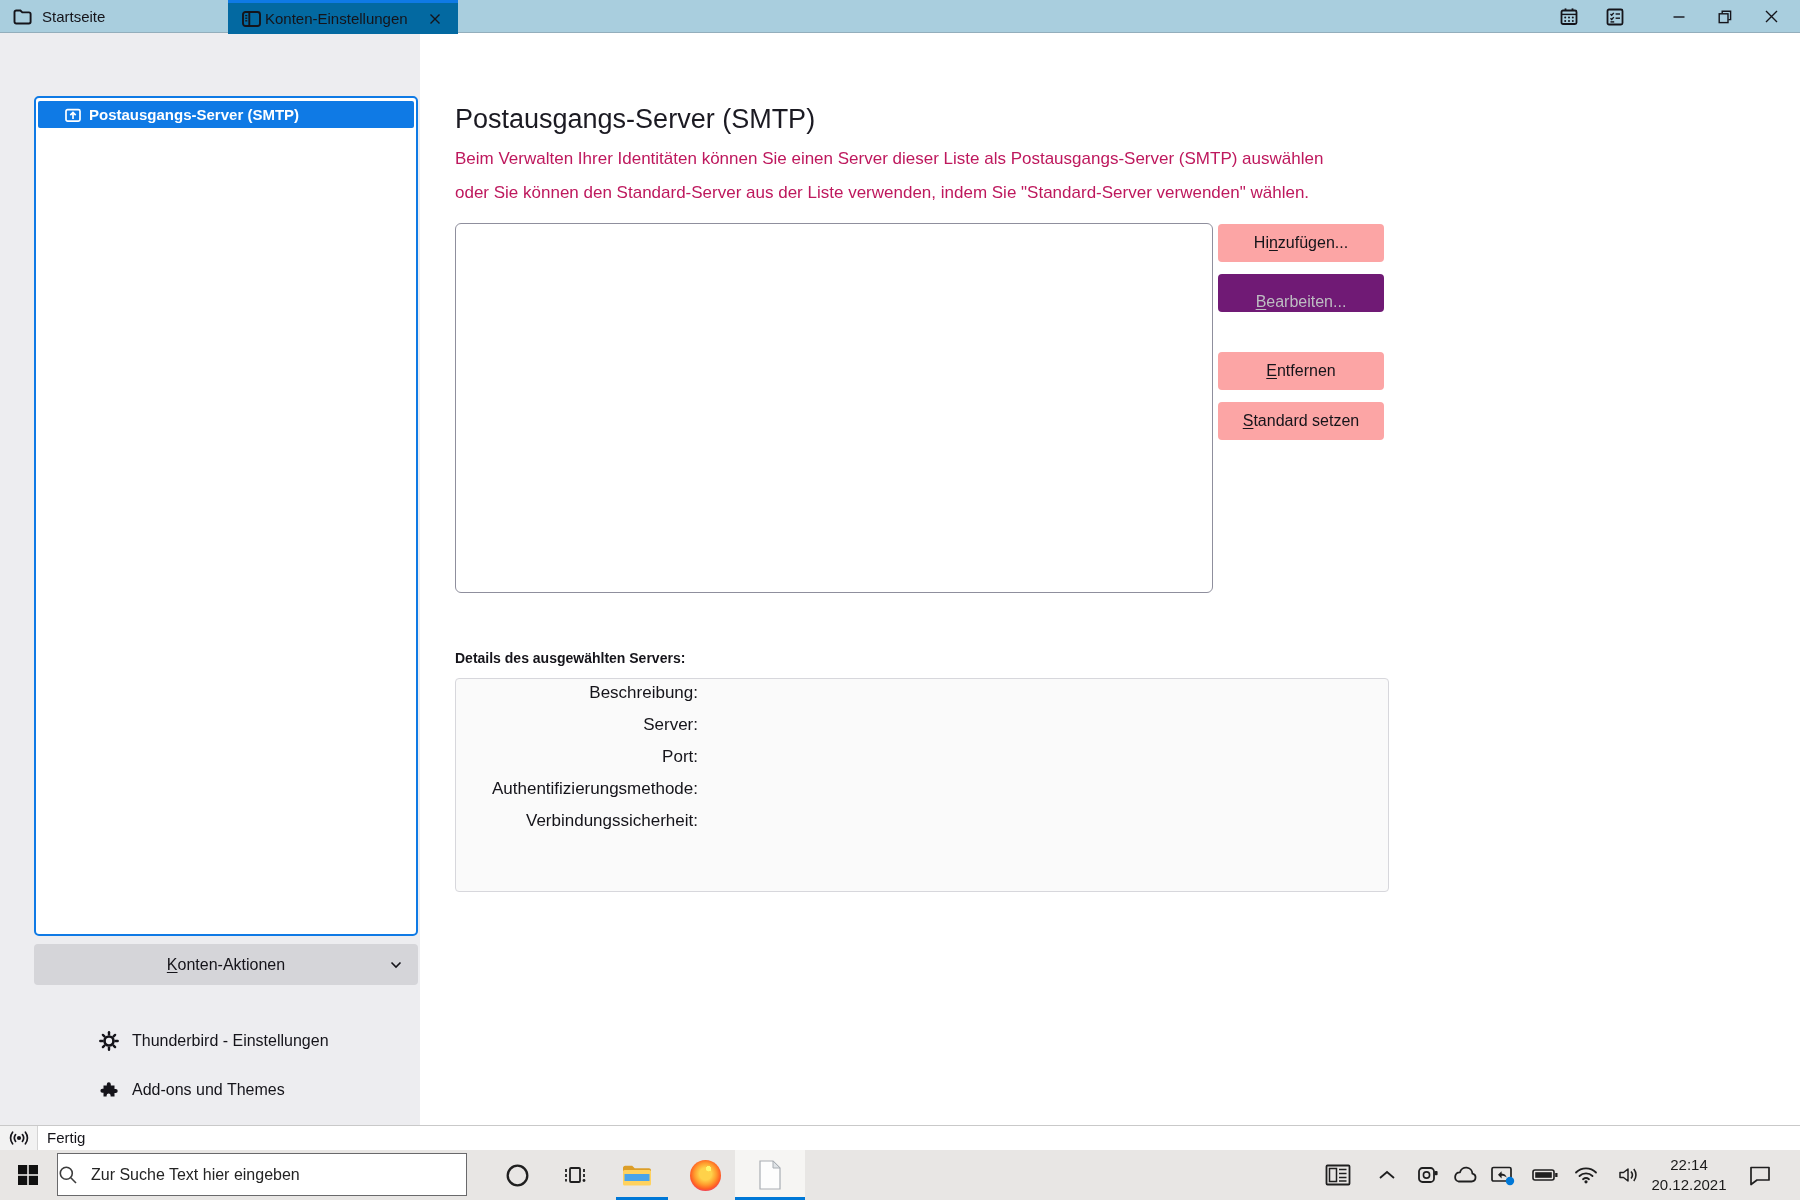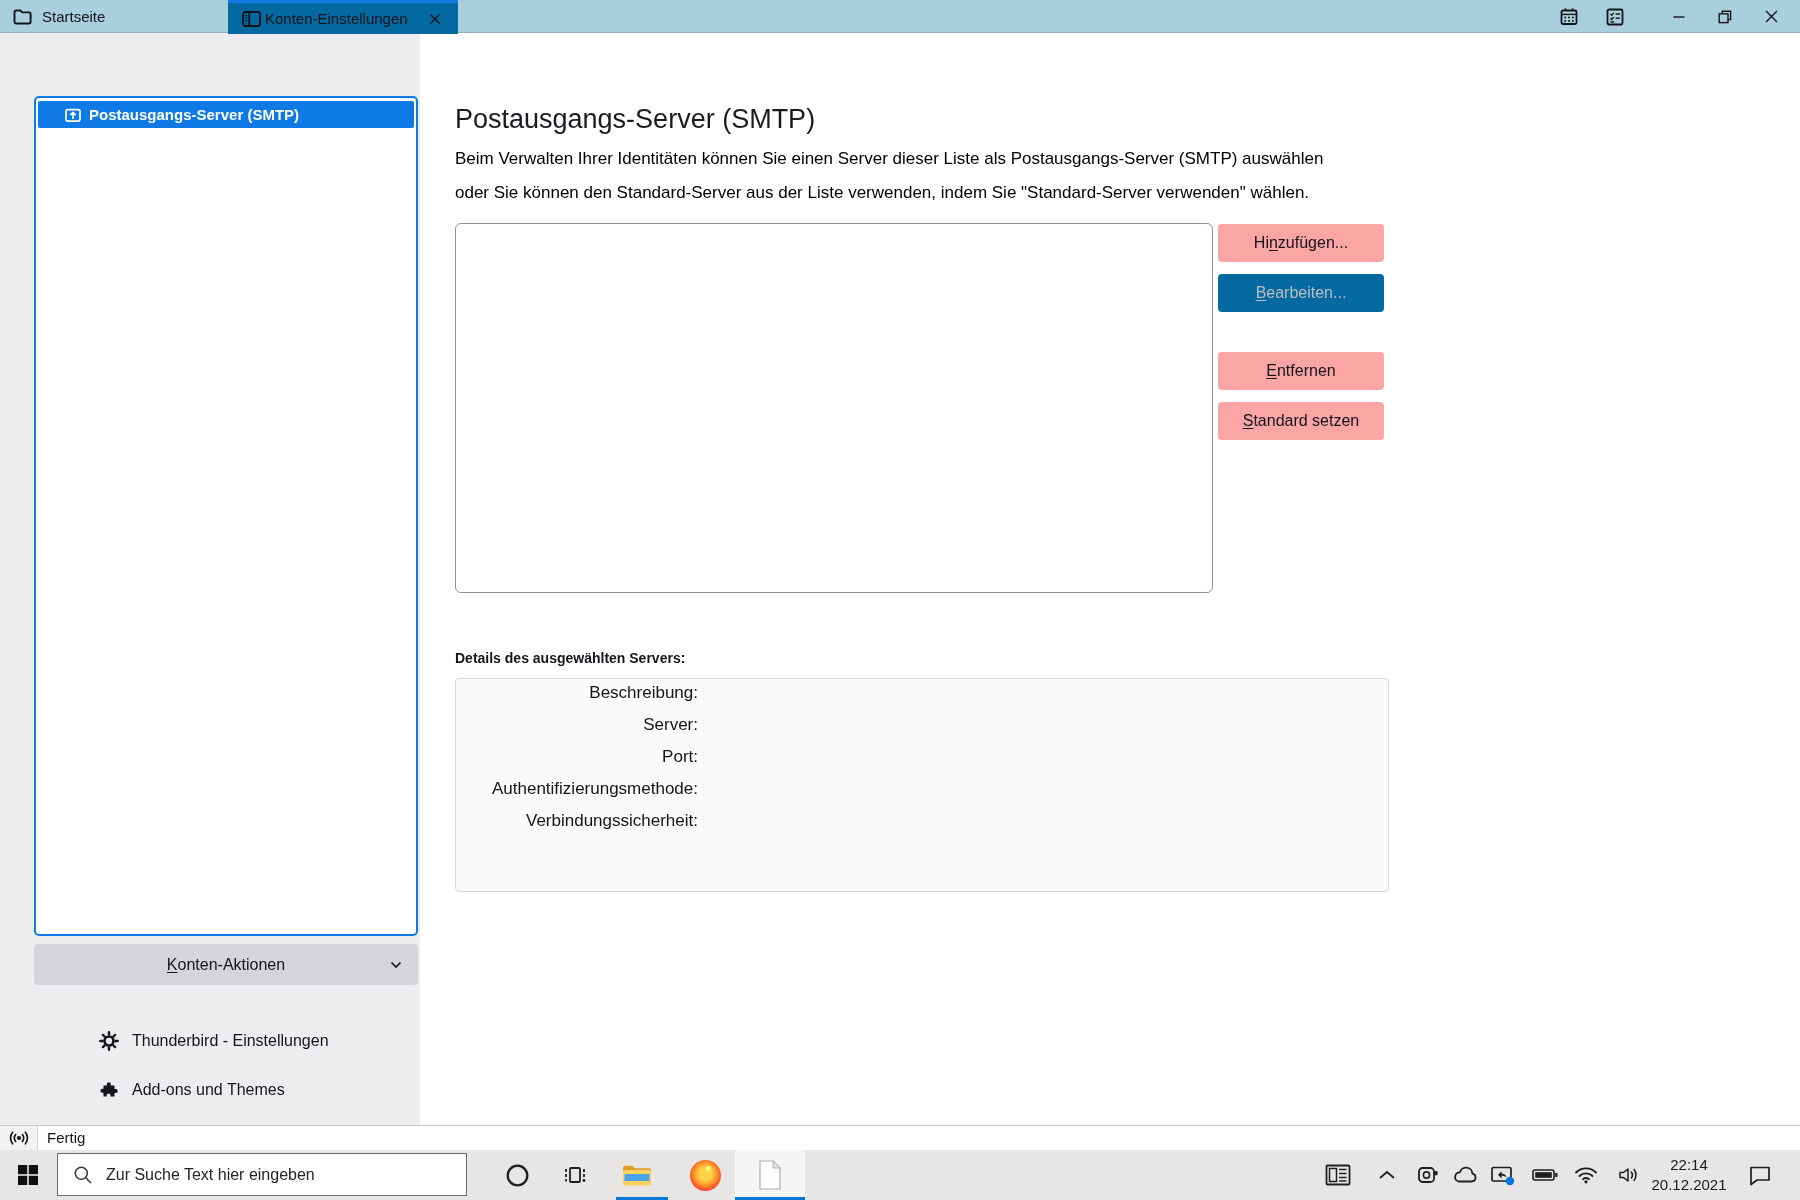--- a/index.html
+++ b/index.html
@@ -20,42 +20,42 @@
   .sidebar{position:absolute;left:0;top:33px;width:420px;height:1092px;background:#ededf0;}
   .accounts-box{position:absolute;left:34px;top:63px;width:384px;height:840px;background:#fff;border:2px solid #0f7ae5;border-radius:5px;box-sizing:border-box;}
   .sel-item{margin:3px 2px;height:27px;background:#0f7ae5;border-radius:2px;display:flex;align-items:center;gap:7px;padding-left:26px;color:#fff;font-weight:bold;font-size:15px;}
   .konten-btn{position:absolute;left:34px;top:911px;width:384px;height:41px;background:#d5d5d9;border:none;border-radius:4px;font-size:16px;color:#15141a;font-family:inherit;display:flex;align-items:center;justify-content:center;}
   .konten-btn .chev{position:absolute;right:16px;top:17px;}
   .side-foot{position:absolute;left:99px;height:28px;display:flex;align-items:center;gap:13px;font-size:16px;}
   .foot1{top:994px;} .foot2{top:1043px;}
 
   
   .h1{position:absolute;left:455px;top:86px;font-size:27px;font-weight:300;color:#1b1a22;}
-  .desc{position:absolute;left:455px;font-size:17px;color:#000000;}
+  .desc{position:absolute;left:455px;font-size:17px;color:#be185d;}
   .desc1{top:149px;} .desc2{top:183px;}
   .listbox{position:absolute;left:455px;top:223px;width:758px;height:370px;background:#fff;border:1px solid #8f8f9d;border-radius:6px;box-sizing:border-box;}
   .btn{position:absolute;left:1218px;width:166px;height:38px;background:#fca5a5;border:none;border-radius:4px;font-size:16px;color:#15141a;font-family:inherit;display:flex;align-items:center;justify-content:center;}
-  .btn.disabled{background:#0369a1;color:#bdbdc2;}
+  .btn.disabled{background:#701a75;color:#bdbdc2;align-items:flex-end;}
   .b-add{top:224px;} .b-edit{top:274px;} .b-rem{top:352px;} .b-def{top:402px;}
   .ak{text-decoration:underline;text-underline-offset:2px;text-decoration-thickness:1px;}
   .det-h{position:absolute;left:455px;top:650px;font-size:14px;font-weight:bold;}
   .det-box{position:absolute;left:455px;top:678px;width:934px;height:214px;background:#fafafa;border:1px solid #d7d7dc;border-radius:4px;box-sizing:border-box;padding-top:4px;}
   .det-row{height:32px;display:flex;}
   .det-label{width:242px;text-align:right;font-size:17px;color:#15141a;}
 
   
   .statusbar{position:absolute;left:0;top:1125px;width:1800px;height:25px;background:#fff;border-top:1px solid #c9c9c9;box-sizing:border-box;}
   .status-ic{position:absolute;left:0;top:0;width:38px;height:24px;background:#f2f2f2;border-right:1px solid #d4d4d4;display:flex;align-items:center;justify-content:center;box-sizing:border-box;}
   .status-txt{position:absolute;left:47px;top:3px;font-size:15px;}
 
   
   .taskbar{position:absolute;left:0;top:1150px;width:1800px;height:50px;background:#e8e6e4;}
   .tkb{position:absolute;top:0;height:50px;display:flex;align-items:center;justify-content:center;}
   .start{left:0;width:56px;}
-  .searchbox{position:absolute;left:57px;top:3px;width:410px;height:43px;background:#fff;border:1px solid #69696b;box-sizing:border-box;display:flex;align-items:center;gap:13px;padding-left:15px;}
+  .searchbox{position:absolute;left:57px;top:3px;width:410px;height:43px;background:#fff;border:1px solid #69696b;box-sizing:border-box;display:flex;align-items:center;gap:13px;}
   .searchbox span{font-size:16px;color:#242424;}
   .cortana{left:489px;width:56px;}
   .tview{left:547px;width:56px;}
   .app-btn{position:absolute;top:0;height:50px;display:flex;align-items:center;justify-content:center;}
   .explorer{left:607px;width:60px;}
   .firefox{left:675px;width:60px;}
   .docbtn{left:735px;width:70px;background:#f6f5f3;}
   .runline{position:absolute;bottom:0;height:3px;background:#0078d7;}
   .rl-exp{left:616px;width:52px;} .rl-doc{left:735px;width:70px;}
   .ff-ball{width:31px;height:31px;border-radius:50%;

